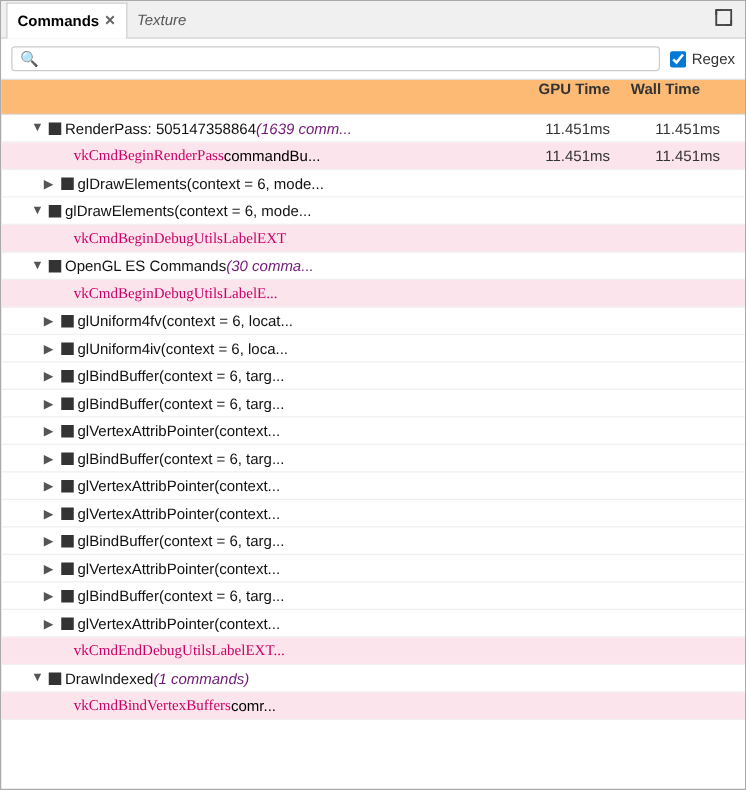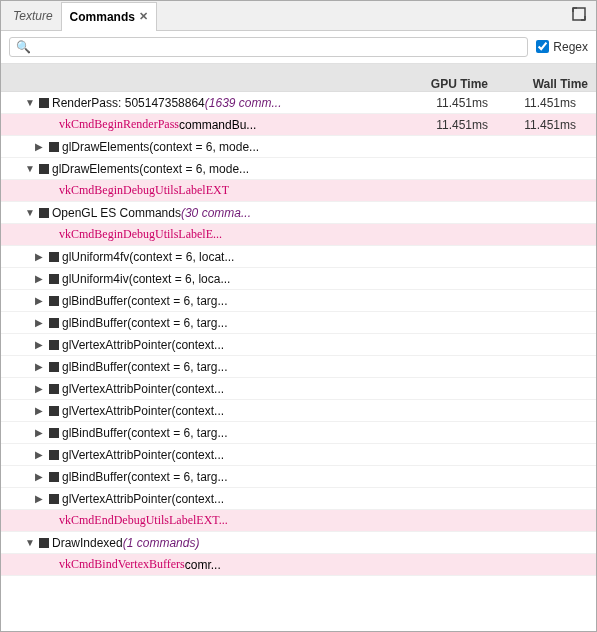--- a/index.html
+++ b/index.html
@@ -79,53 +79,54 @@
       font-size: 12px;
     }
     .search-input {
       border: none;
       outline: none;
       flex: 1;
       font-size: 12px;
     }
     .regex-btn {
       display: flex;
+      align-items: center;
       gap: 4px;
       font-size: 12px;
       color: #333;
       cursor: pointer;
       white-space: nowrap;
     }
     .regex-checkbox {
       width: 13px;
       height: 13px;
       accent-color: #0078d4;
     }
 
     
     .table-header {
       display: flex;
-      align-items: flex-end;
+      align-items: flex-start;
       border-bottom: 1px solid #ddd;
-      background: #e5e5e5;
+      background: #fdba74;
       height: 28px;
     }
     .col-name {
       flex: 1;
       padding-left: 8px;
     }
     .col-gpu {
       width: 100px;
       text-align: right;
       padding-right: 8px;
     }
     .col-wall {
       width: 100px;
       text-align: right;
-      padding-right: 8px;
+      padding-right: 36px;
     }
     .col-header {
       font-weight: 600;
       font-size: 12px;
       color: #333;
     }
 
     
     .content {
       overflow-y: auto;
@@ -199,26 +200,26 @@
     .content::-webkit-scrollbar { width: 14px; }
     .content::-webkit-scrollbar-track { background: #f0f0f0; }
     .content::-webkit-scrollbar-thumb { background: #bbb; border-radius: 2px; }
   </style>
 </head>
 <body>
 
 <div style="width:597px;height:632px;display:flex;flex-direction:column;border:1px solid #aaa;">
 
   <div class="tab-bar">
-    <div class="tab inactive">
-      <span>Texture</span>
-    </div>
     <div class="tab active">
       <span>Commands</span>
       <span class="close-btn">✕</span>
+    </div>
+    <div class="tab inactive">
+      <span>Texture</span>
     </div>
     <div class="maximize-btn">
       <svg width="14" height="14" viewBox="0 0 14 14" fill="none" xmlns="http://www.w3.org/2000/svg">
         <rect x="1" y="1" width="12" height="12" stroke="#444" stroke-width="1.5" fill="none"></rect>
         <line x1="1" y1="1" x2="5" y2="1" stroke="#444" stroke-width="1.5"></line>
         <line x1="1" y1="1" x2="1" y2="5" stroke="#444" stroke-width="1.5"></line>
         <line x1="13" y1="13" x2="9" y2="13" stroke="#444" stroke-width="1.5"></line>
         <line x1="13" y1="13" x2="13" y2="9" stroke="#444" stroke-width="1.5"></line>
       </svg>
     </div>

